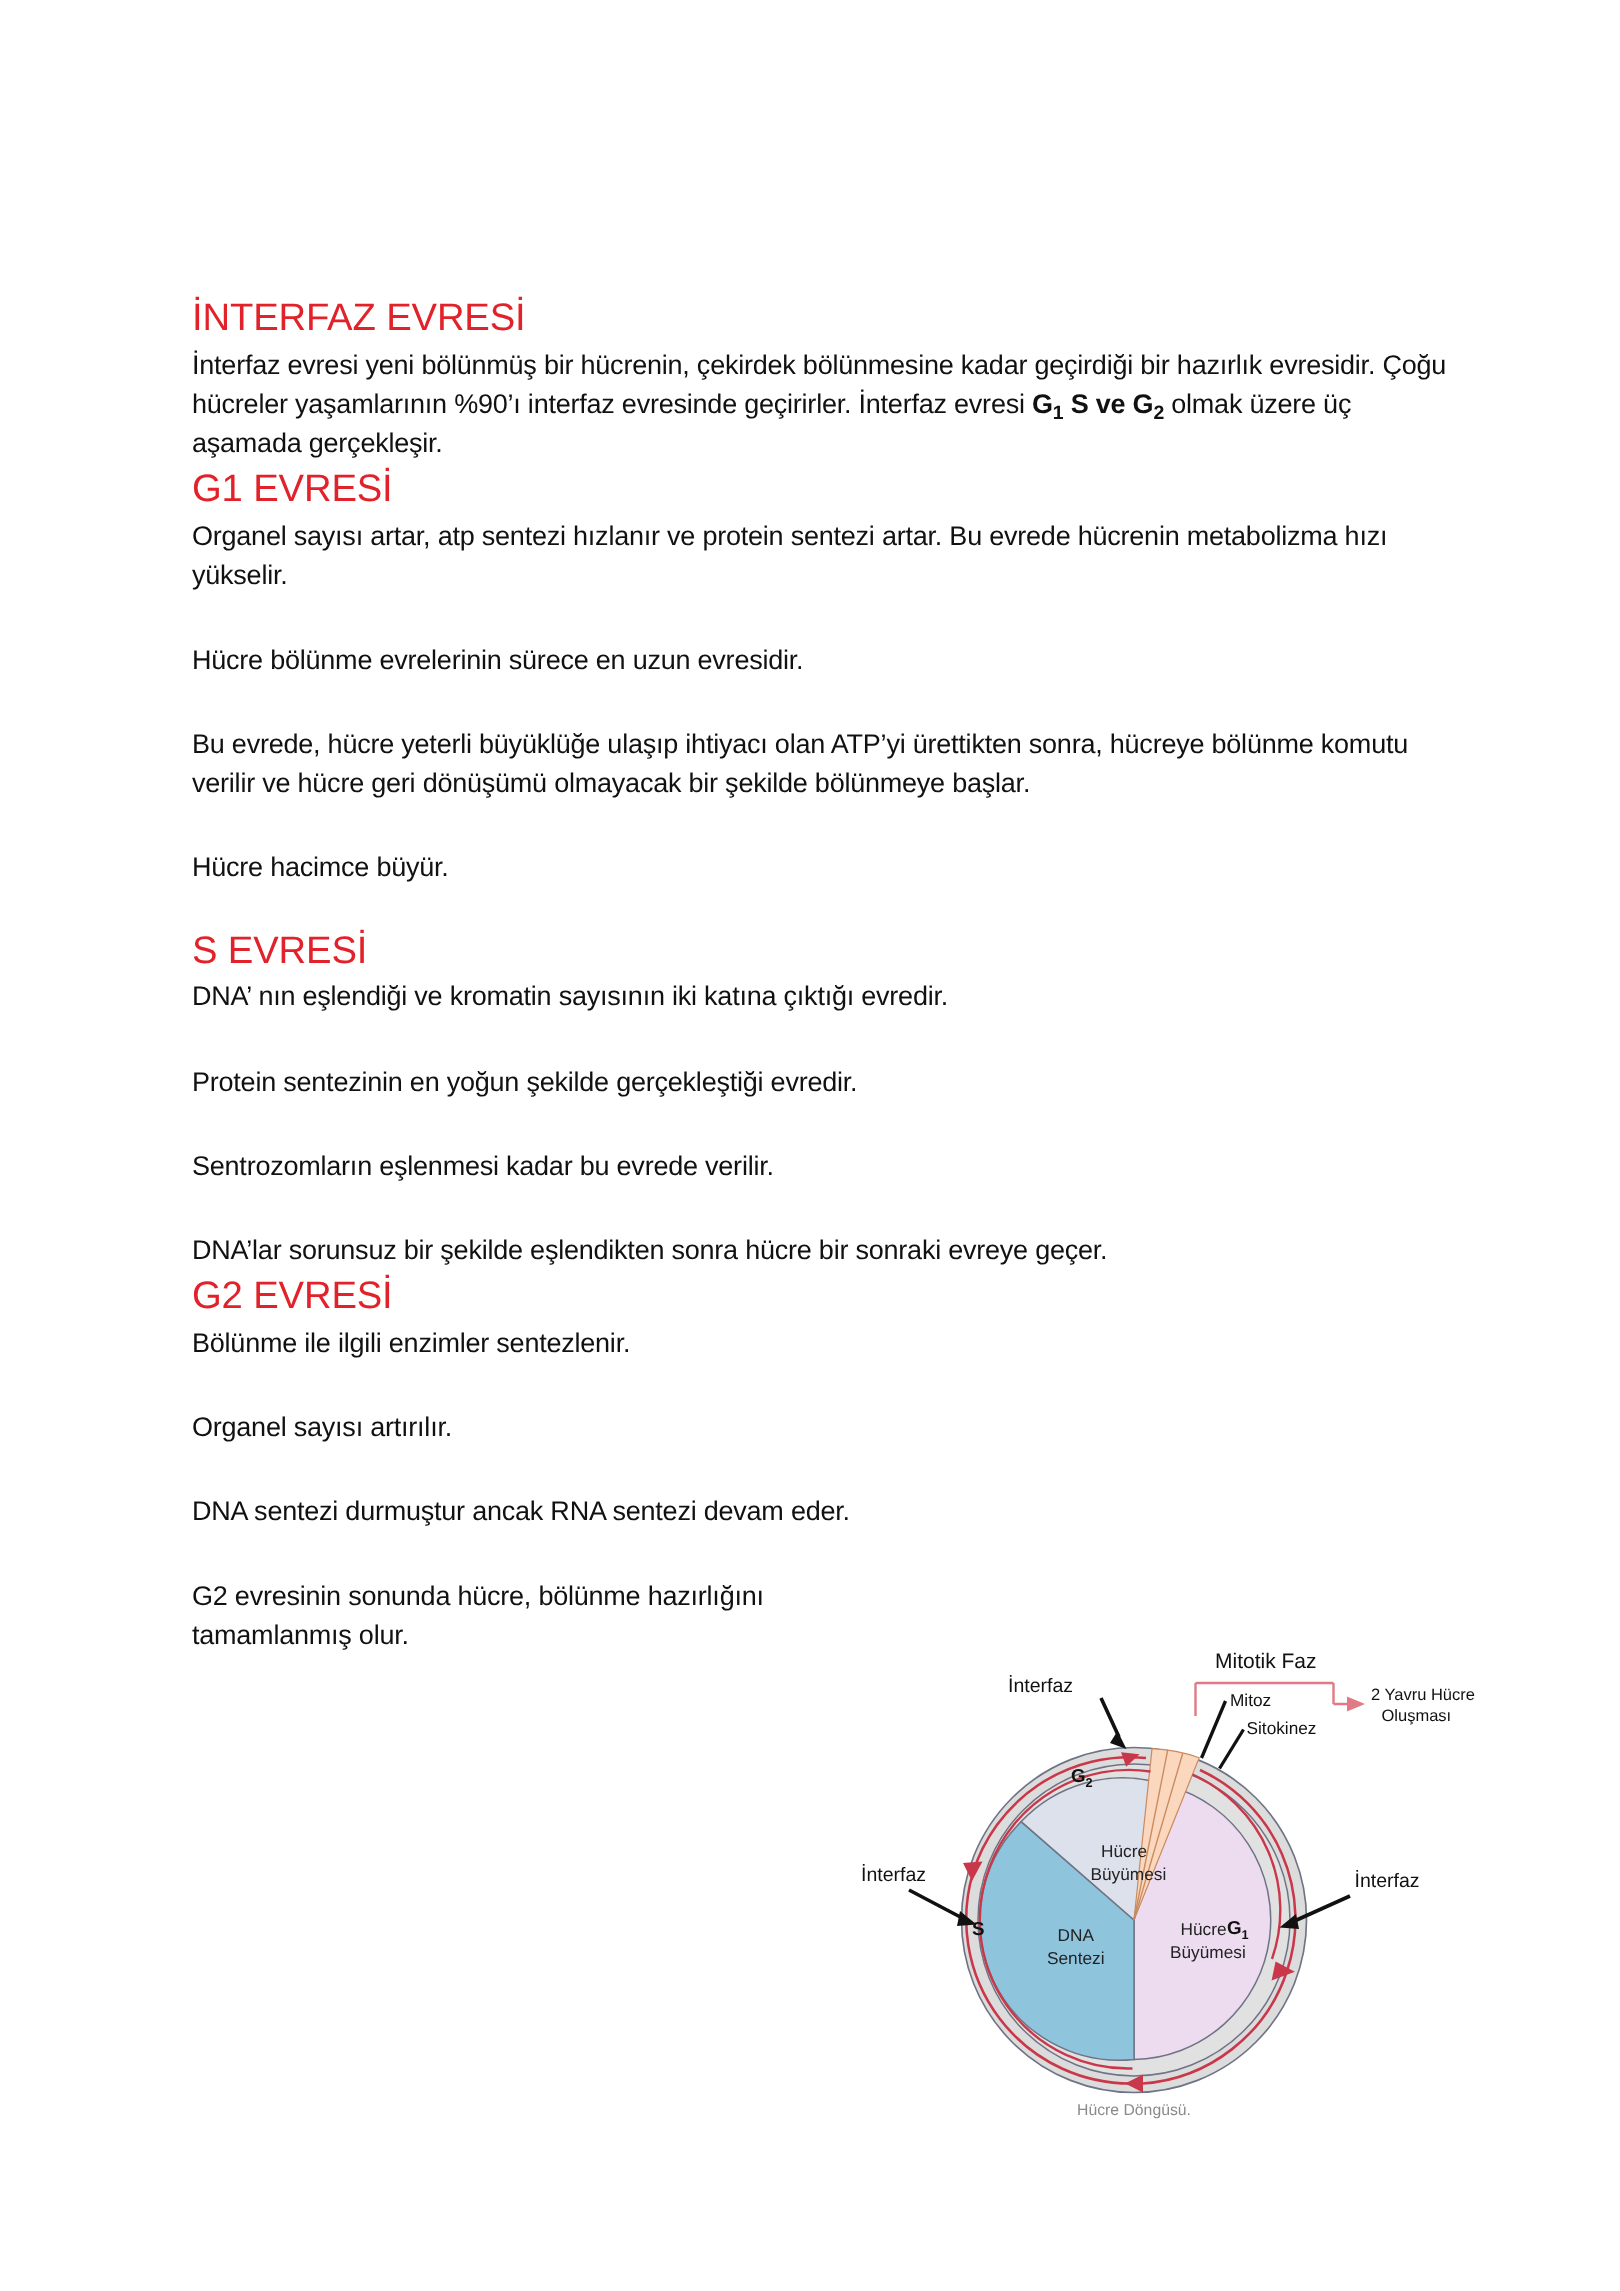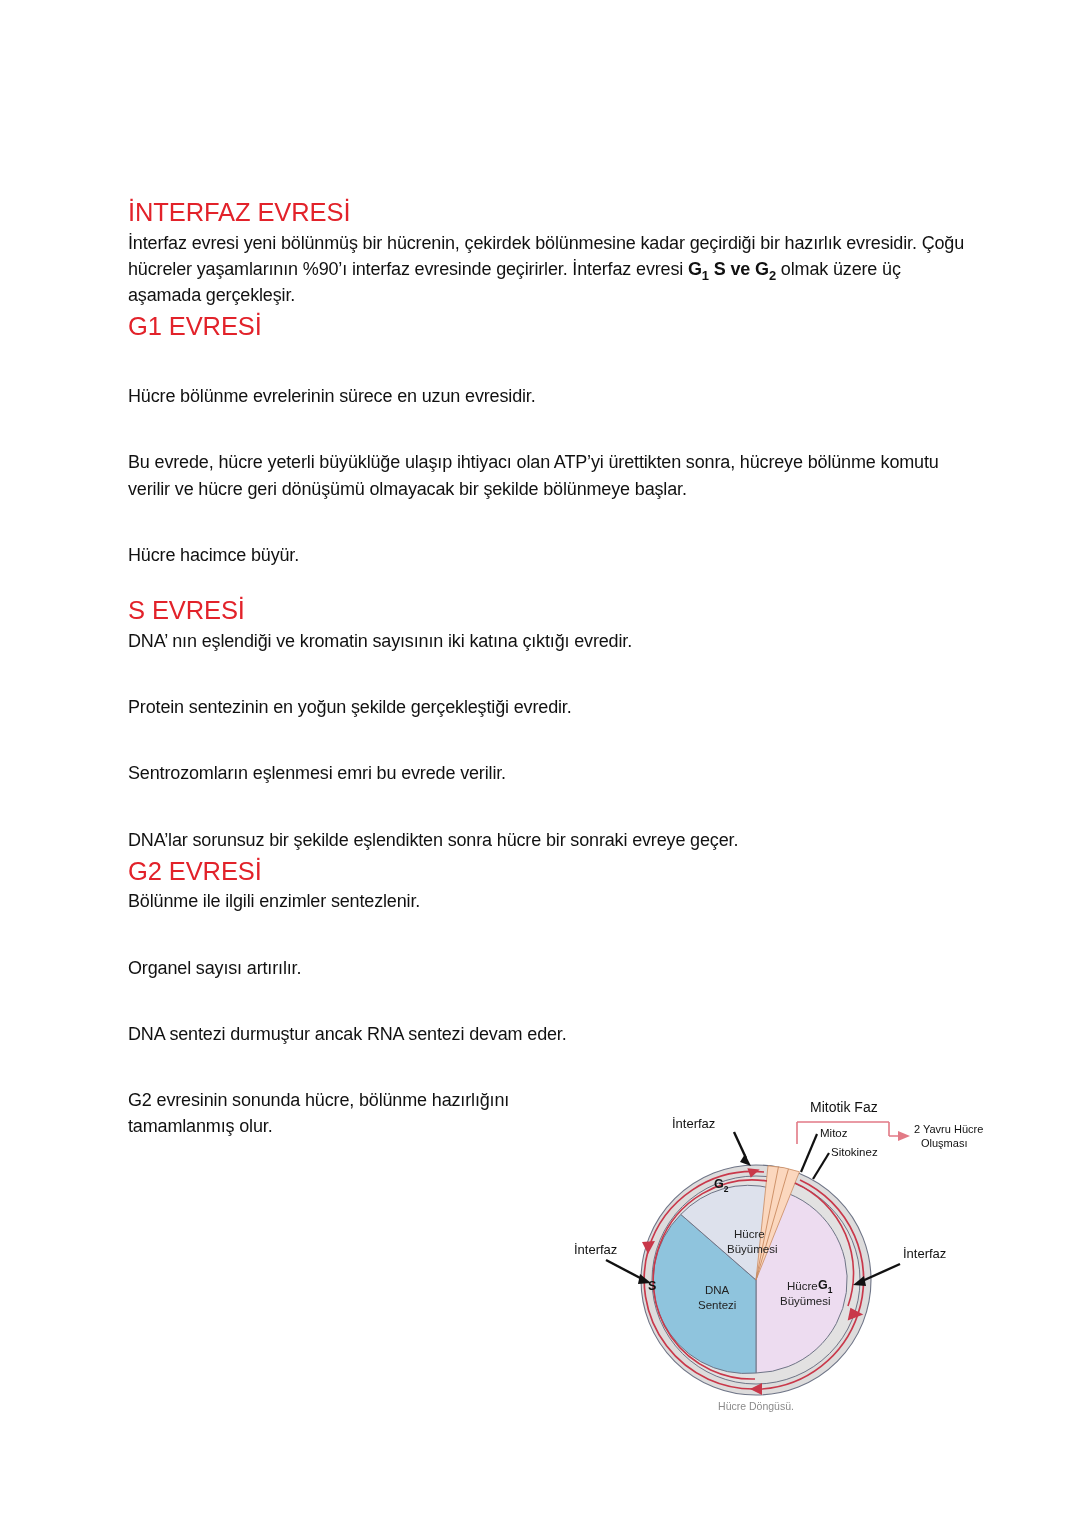--- a/index.html
+++ b/index.html
@@ -42,21 +42,21 @@
 
   p.para {
     font-size: 18px;
     line-height: 1.46;
     margin: 0;
     color: #111111;
     letter-spacing: -0.15px;
   }
 
   p.para.gap {
-    margin-top: 40px;
+    margin-top: 30px;
   }
 
   h2.heading.tight-top {
     margin-top: 2px;
   }
   h2.heading.space-top {
     margin-top: 26px;
   }
 
   .sub {
@@ -82,29 +82,30 @@
 <div id="page">
 
   <div class="content">
 
     <h2 class="heading">İNTERFAZ EVRESİ</h2>
 
     <p class="para"><span>İnterfaz evresi yeni bölünmüş bir hücrenin, çekirdek bölünmesine kadar geçirdiği bir hazırlık evresidir. Çoğu hücreler yaşamlarının %90’ı interfaz evresinde geçirirler. İnterfaz evresi </span><span class="bold">G</span><span class="bold sub">1</span><span class="bold"> S ve </span><span class="bold">G</span><span class="bold sub">2</span><span> olmak üzere üç aşamada gerçekleşir.</span></p>
 
     <h2 class="heading tight-top">G1 EVRESİ</h2>
 
+    <p class="para">Organel sayısı artar, atp sentezi hızlanır ve protein sentezi artar. Bu evrede hücrenin metabolizma hızı yükselir.</p>
     <p class="para gap">Hücre bölünme evrelerinin sürece en uzun evresidir.</p>
     <p class="para gap">Bu evrede, hücre yeterli büyüklüğe ulaşıp ihtiyacı olan ATP’yi ürettikten sonra, hücreye bölünme komutu verilir ve hücre geri dönüşümü olmayacak bir şekilde bölünmeye başlar.</p>
     <p class="para gap">Hücre hacimce büyür.</p>
 
     <h2 class="heading space-top">S EVRESİ</h2>
 
     <p class="para">DNA’ nın eşlendiği ve kromatin sayısının iki katına çıktığı evredir.</p>
     <p class="para gap">Protein sentezinin en yoğun şekilde gerçekleştiği evredir.</p>
-    <p class="para gap">Sentrozomların eşlenmesi emri bu evrede verilir.</p>
+    <p class="para gap">Sentrozomların eşlenmesi kadar bu evrede verilir.</p>
     <p class="para gap">DNA’lar sorunsuz bir şekilde eşlendikten sonra hücre bir sonraki evreye geçer.</p>
 
     <h2 class="heading tight-top">G2 EVRESİ</h2>
 
     <p class="para">Bölünme ile ilgili enzimler sentezlenir.</p>
     <p class="para gap">Organel sayısı artırılır.</p>
     <p class="para gap">DNA sentezi durmuştur ancak RNA sentezi devam eder.</p>
     <p class="para gap" style="width:430px;">G2 evresinin sonunda hücre, bölünme hazırlığını tamamlanmış olur.</p>
 
   </div>

